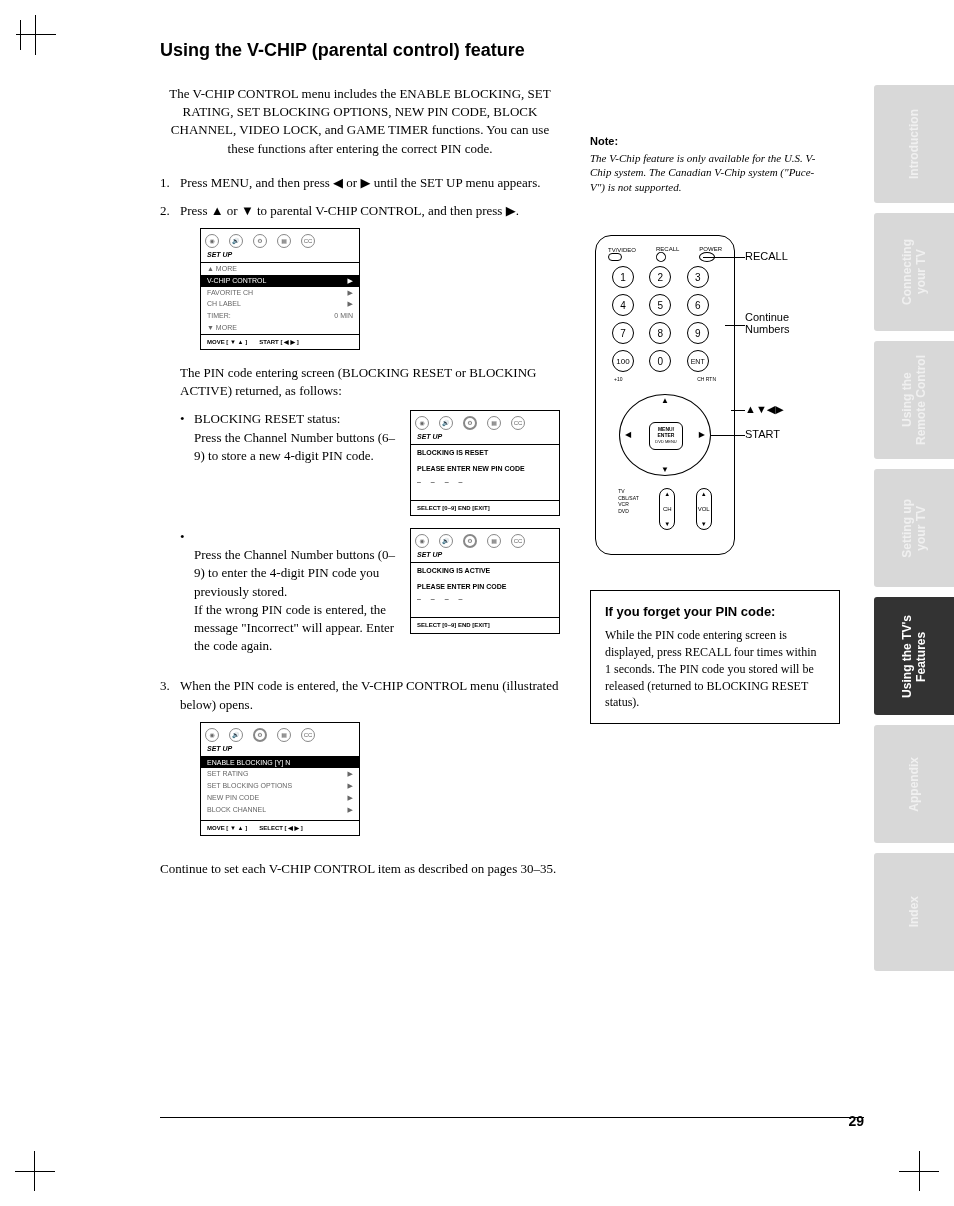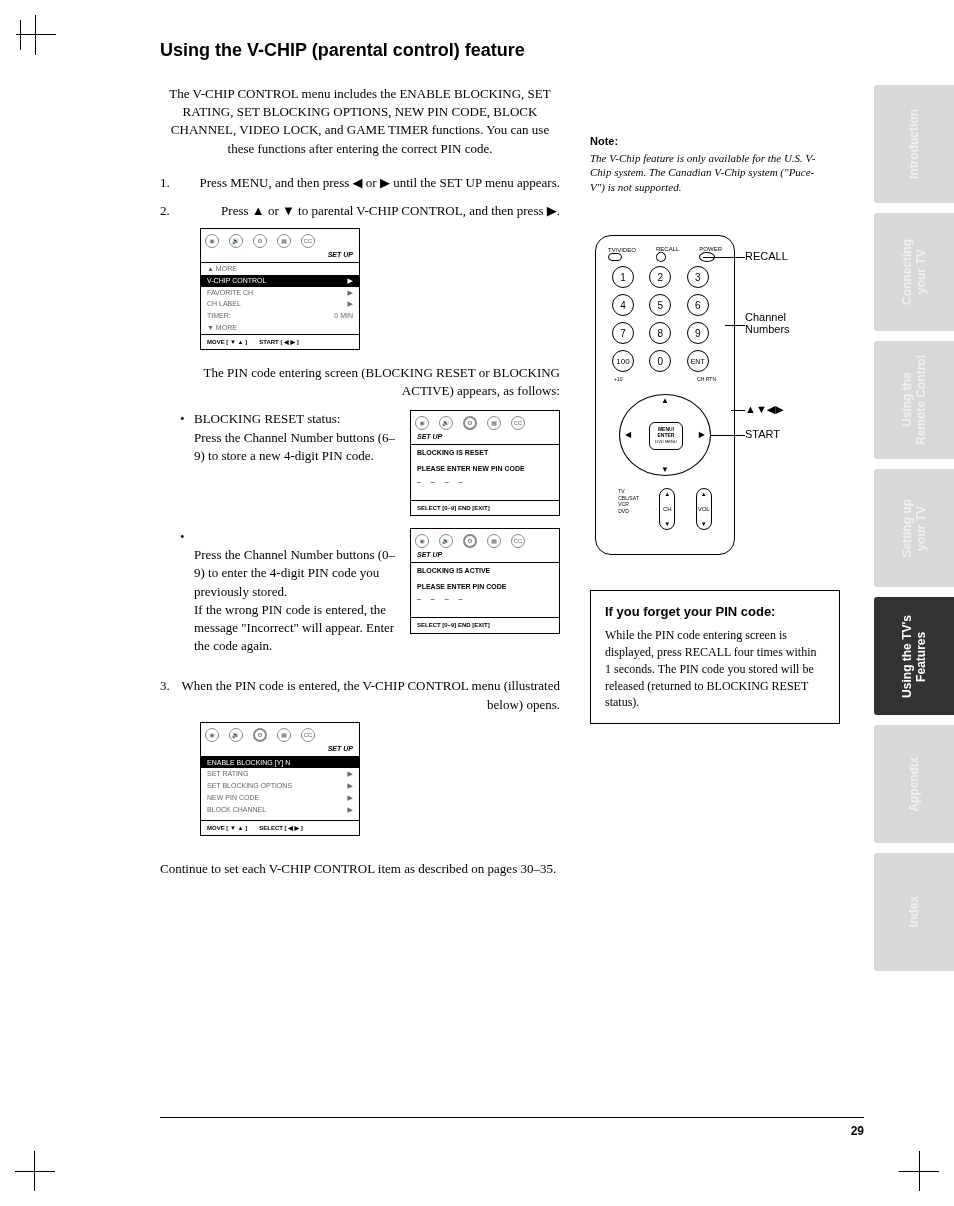--- a/index.html
+++ b/index.html
@@ -4,21 +4,21 @@
 <style>
   * { box-sizing: border-box; margin: 0; padding: 0; }
   body { font-family: Georgia, 'Times New Roman', serif; width: 954px; height: 1206px; background: #fff; position: relative; color: #000; }
   .page { padding: 40px 60px 40px 160px; position: relative; }
   h1 { font-family: Arial, Helvetica, sans-serif; font-weight: bold; font-size: 18px; margin-bottom: 24px; }
   .intro { font-size: 13px; line-height: 1.4; max-width: 400px; margin-bottom: 16px; text-align: center; }
   h2 { font-family: Arial, Helvetica, sans-serif; font-weight: bold; font-size: 13px; margin-bottom: 6px; }
   .steps { font-size: 13px; line-height: 1.4; max-width: 400px; }
   .step { display: flex; margin-bottom: 10px; }
   .step-num { width: 20px; flex-shrink: 0; }
-  .step-body { flex: 1; text-align: right; }
+  .step-body { flex: 1; }
   .osd { border: 1px solid #000; width: 160px; font-family: Arial, sans-serif; font-size: 7px; margin: 8px 0 14px 20px; background: #fff; }
   .osd-icons { display: flex; gap: 10px; padding: 5px 4px 2px; justify-content: flex-start; }
   .osd-icon { width: 14px; height: 14px; border: 1px solid #888; border-radius: 50%; display: flex; align-items: center; justify-content: center; font-size: 6px; color: #666;}
   .osd-title { font-weight: bold; font-style: italic; padding: 0 6px 2px; border-bottom: 1px solid #000; }
   .osd-row { padding: 1px 6px; color: #666; display: flex; justify-content: space-between; }
   .osd-row.hl { background: #000; color: #fff; }
   .osd-row.hl2 { background: #000; color: #fff; }
   .osd-foot { border-top: 1px solid #000; padding: 3px 6px; font-weight: bold; font-size: 6px; display:flex; gap:12px;}
   .osd-msg { padding: 3px 6px; font-weight: bold; }
   .osd-dashes { padding: 0 6px 3px; letter-spacing: 4px; }
@@ -46,21 +46,21 @@
   .remote-labels { position:absolute; top:0; left:150px; font-family:Arial; font-size:11px; }
   .rlabel{ position:absolute; white-space:nowrap;}
   .rline{position:absolute; border-top:1px solid #000;}
   .tip-box { position:absolute; top:590px; left:590px; width:250px; border:1px solid #000; padding:12px 14px; font-size:12px; line-height:1.4;}
   .tip-title{ font-family:Arial; font-weight:bold; font-size:13px; margin-bottom:6px;}
   .side-tabs{ position:absolute; right:0; top:85px; width:80px;}
   .tab{ background:#d8d8d8; height:118px; margin-bottom:10px; display:flex; align-items:center; justify-content:center; border-radius:3px 0 0 3px;}
   .tab.active{ background:#333; color:#fff;}
   .tab-text{ writing-mode:vertical-rl; transform:rotate(180deg); font-family:Arial; font-weight:bold; font-size:12px; text-align:center; color:#fff; line-height:1.2;}
   .tab:not(.active) .tab-text{ color:#f0f0f0;}
-  .page-num{ position:absolute; bottom:68px; right:90px; font-family:Arial; font-weight:bold; font-size:12px;}
+  .page-num{ position:absolute; bottom:77px; right:90px; font-family:Arial; font-weight:bold; font-size:14px;}
   .page-rule{ position:absolute; bottom:88px; left:160px; right:90px; border-top:1px solid #000;}
   .crop-mark{position:absolute; width:30px; height:30px;}
   .crop-mark.tl{top:20px; left:20px; border-left:1px solid #000; border-top:0;}
   .crop-mark.tl::before{content:""; position:absolute; top:14px; left:-5px; width:40px; border-top:1px solid #000;}
   .crop-mark.tl::after{content:""; position:absolute; left:14px; top:-5px; height:40px; border-left:1px solid #000;}
   .crop-mark.br{bottom:20px; right:20px;}
   .crop-mark.br::before{content:""; position:absolute; bottom:14px; right:-5px; width:40px; border-top:1px solid #000;}
   .crop-mark.br::after{content:""; position:absolute; right:14px; bottom:-5px; height:40px; border-left:1px solid #000;}
   .crop-mark.bl{bottom:20px; left:20px;}
   .crop-mark.bl::before{content:""; position:absolute; bottom:14px; left:-5px; width:40px; border-top:1px solid #000;}
@@ -140,21 +140,21 @@
           <div class="osd-row">
               <span>TIMER:</span>
               <span>0 MIN</span>
             </div>
           <div class="osd-row">▼ MORE</div>
           <div class="osd-foot">
               <span>MOVE [ ▼ ▲ ]</span>
               <span>START [ ◀ ▶ ]</span>
             </div>
         </div>
-        <div>The PIN code entering screen (BLOCKING RESET or BLOCKING ACTIVE) appears, as follows:</div>
+        <div>The PIN code entering screen (BLOCKING RESET or BLOCKING ACTIVE) returned, as follows:</div>
       </div>
     </div>
 
     <div class="two-col" style="margin-left:20px; margin-top:8px;">
       <div class="text">
         <div class="bullet-block">
           <div class="bullet-dot">•</div>
           <div class="bullet-text">
             <span>BLOCKING RESET status:</span><br>
             <span>Press the Channel Number buttons (6–9) to store a new 4-digit PIN code.</span>
@@ -315,21 +315,21 @@
           <span>▲</span>
           <span>VOL</span>
           <span>▼</span>
         </div>
     </div>
   </div>
   <div class="remote-labels">
     <div class="rline" style="top:22px; left:-42px; width:42px;"></div>
     <div class="rlabel" style="top:15px;">RECALL</div>
     <div class="rline" style="top:90px; left:-20px; width:20px;"></div>
-    <div class="rlabel" style="top:76px; white-space:pre;">Channel
+    <div class="rlabel" style="top:76px; white-space:pre;">Continue
 Numbers</div>
     <div class="rline" style="top:175px; left:-14px; width:14px;"></div>
     <div class="rlabel" style="top:168px;">▲▼◀▶</div>
     <div class="rline" style="top:200px; left:-34px; width:34px;"></div>
     <div class="rlabel" style="top:193px;">START</div>
   </div>
 </div>
 
 <div class="tip-box">
   <div class="tip-title">If you forget your PIN code:</div>

